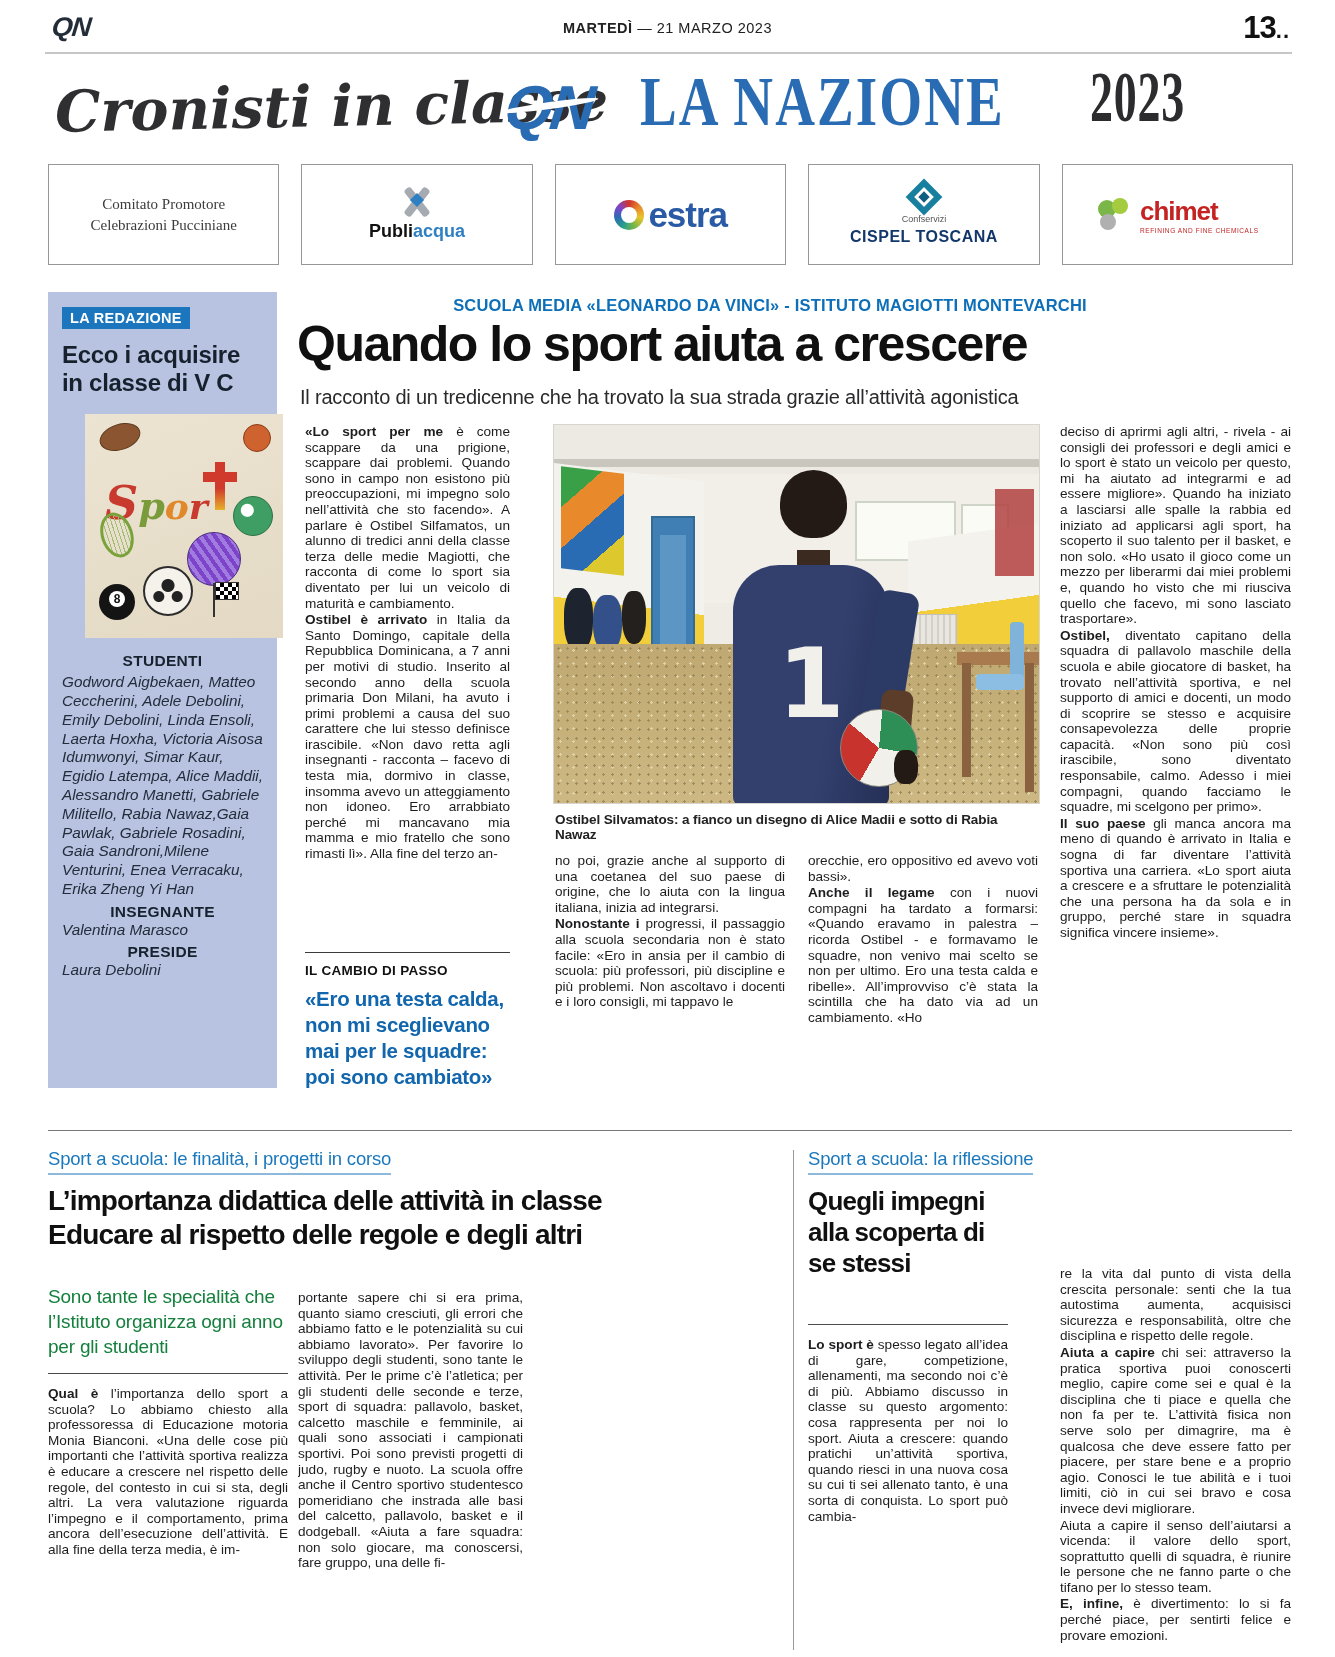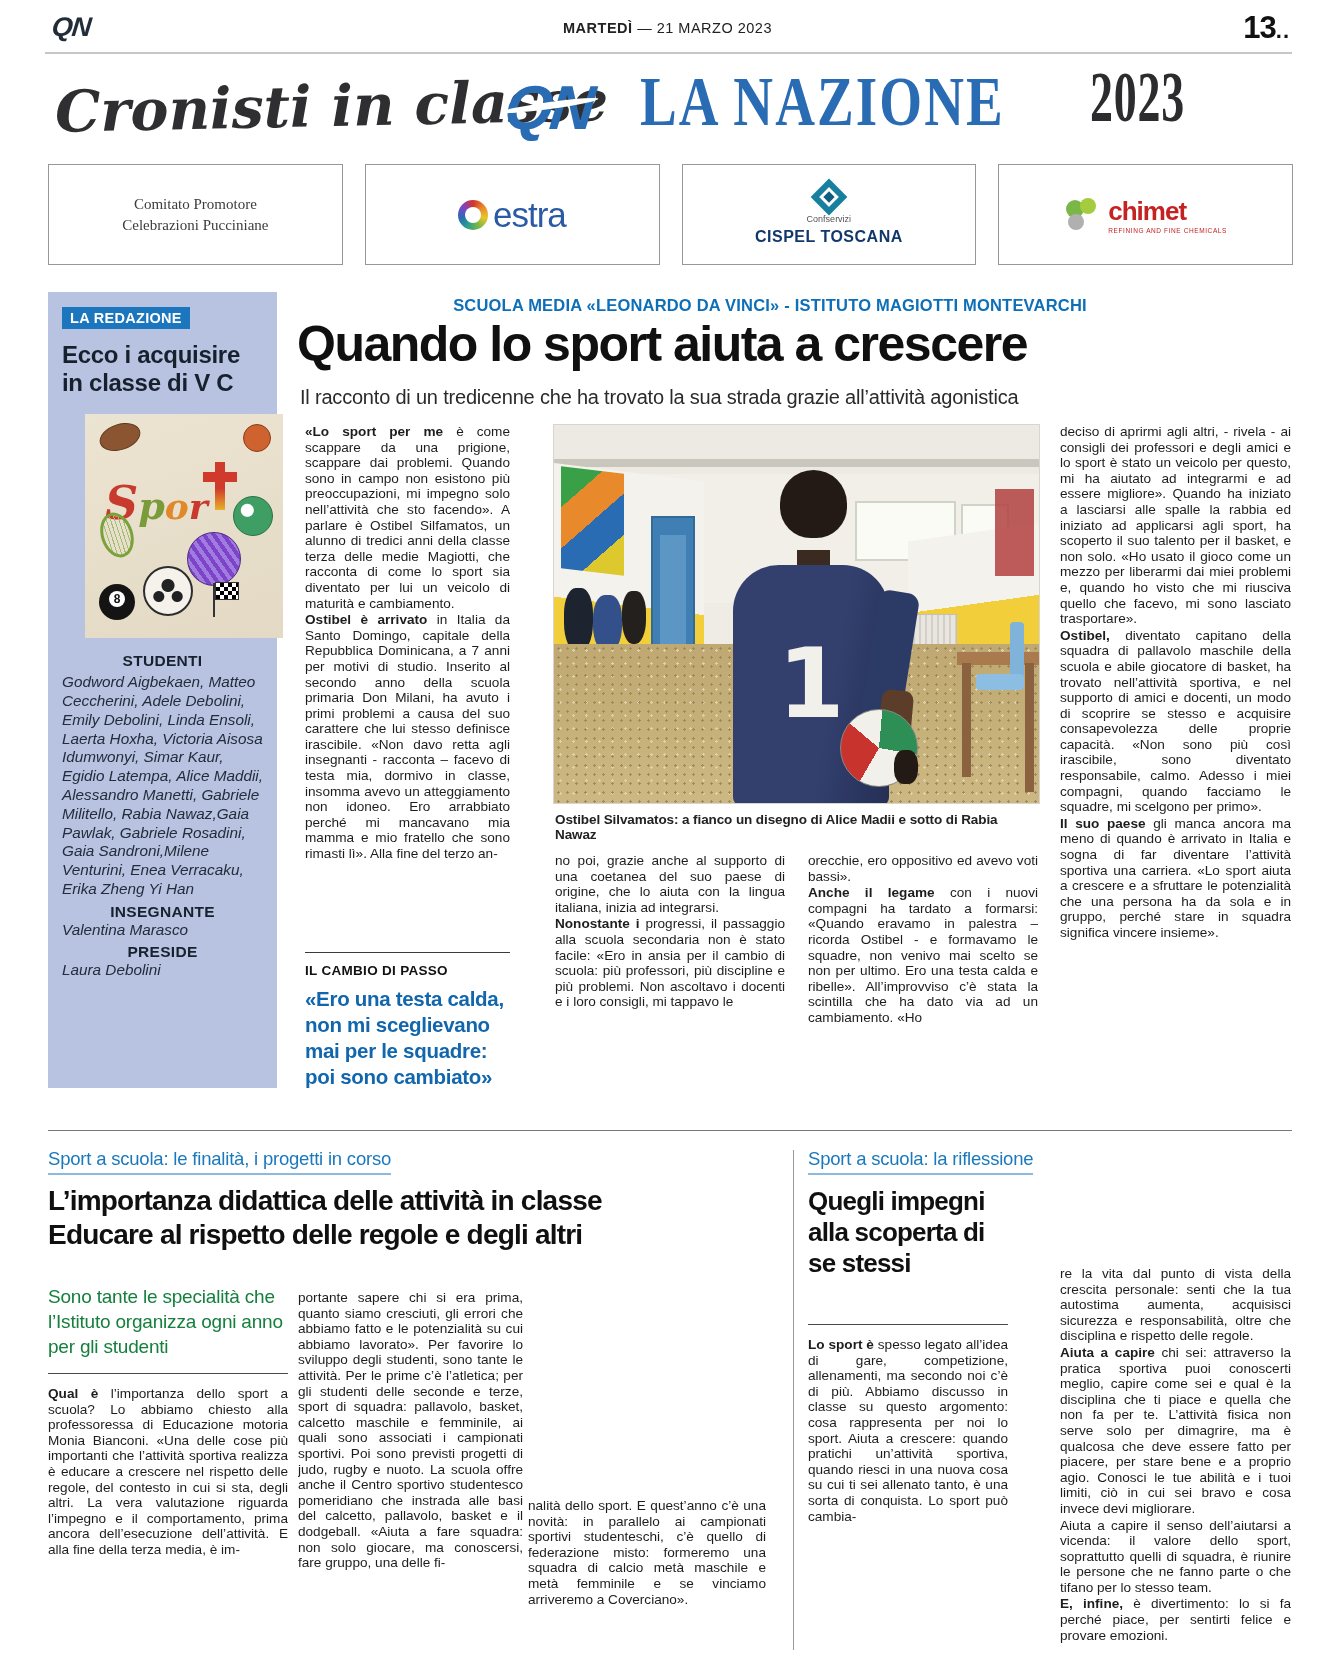--- a/index.html
+++ b/index.html
@@ -36,21 +36,21 @@
   .pa-mark{position:relative;width:34px;height:30px;}
   .pa-mark i{position:absolute;left:13px;top:-2px;width:8px;height:34px;background:#a6abb1;border-radius:3px;}
   .pa-mark i.b1{transform:rotate(38deg);} .pa-mark i.b2{transform:rotate(-38deg);}
   .pa-mark .drop{position:absolute;left:12px;top:8px;width:10px;height:10px;background:#2f80c2;transform:rotate(45deg);}
   .pa-word{font-size:18px;font-weight:800;color:#111;}
   .pa-word .blue{color:#2f80c2;}
   .estra-swirl{width:30px;height:30px;border-radius:50%;
      background:conic-gradient(#d0342c,#e8892b,#e8c52a,#7ab648,#2aa08a,#2a6cb3,#7d44c9,#d0342c);
      position:relative;display:inline-block;vertical-align:middle;}
   .estra-swirl:after{content:"";position:absolute;inset:7px;background:#fff;border-radius:50%;}
-  .estra-word{font-size:35px;color:#2a5aa5;font-weight:400;letter-spacing:-1px;vertical-align:middle;}
+  .estra-word{font-size:35px;color:#2a5aa5;font-weight:700;letter-spacing:-1px;vertical-align:middle;}
   .cispel-diamond{width:26px;height:26px;background:#17809f;transform:rotate(45deg);position:relative;}
   .cispel-diamond:after{content:"";position:absolute;inset:6px;border:3px solid #fff;background:#0f5d80;}
   .cispel-small{font-size:9px;color:#555;}
   .cispel-word{font-size:16px;font-weight:800;color:#12386b;letter-spacing:.5px;}
   .chimet-mark{position:relative;width:40px;height:34px;}
   .chimet-mark span{position:absolute;border-radius:50%;}
   .chimet-row{display:flex;align-items:center;gap:4px;}
   .chimet-word{font-size:26px;font-weight:800;color:#c52222;letter-spacing:-1px;}
   .chimet-sub{font-size:6.5px;color:#c52222;letter-spacing:.6px;}
   .conad-flower{width:34px;height:34px;border-radius:50%;
@@ -188,20 +188,28 @@
   <div class="abs year" style="left:1090px;top:74px;">2023</div>
 
   <div class="abs sponsor-row" style="left:48px;top:164px;width:1245px;height:101px;">
     <div class="sponsor">
       <div class="sp-serif">
         <div>Comitato Promotore</div>
         <div>Celebrazioni Pucciniane</div>
       </div>
     </div>
     <div class="sponsor">
+      <div class="pa-mark">
+          <i class="b1"></i>
+          <i class="b2"></i>
+          <span class="drop"></span>
+        </div>
+      <div class="pa-word"><span>Publi</span><span class="blue">acqua</span></div>
+    </div>
+    <div class="sponsor">
       <div><span class="estra-swirl"></span> <span class="estra-word">estra</span></div>
     </div>
     <div class="sponsor">
       <div class="cispel-diamond"></div>
       <div class="cispel-small">Confservizi</div>
       <div class="cispel-word">CISPEL TOSCANA</div>
     </div>
     <div class="sponsor">
       <div class="chimet-row">
         <div class="chimet-mark">
@@ -323,23 +331,20 @@
     <div class="standfirst">Sono tante le specialità che l’Istituto organizza ogni anno per gli studenti</div>
     <div class="sf-rule" style="margin:14px 0 12px;"></div>
     <div class="bodycol" style="height:232px;">
         <p><strong>Qual è </strong>l’importanza dello sport a scuola? Lo abbiamo chiesto alla professoressa di Educazione motoria Monia Bianconi. «Una delle cose più importanti che l’attività sportiva realizza è educare a crescere nel rispetto delle regole, del contesto in cui si sta, degli altri. La vera valutazione riguarda l’impegno e il comportamento, prima ancora dell’esecuzione dell’attività. E alla fine della terza media, è im-</p>
       </div>
   </div>
   <div class="abs bodycol" style="left:298px;top:1290px;width:225px;height:360px;">
       <p>portante sapere chi si era prima, quanto siamo cresciuti, gli errori che abbiamo fatto e le potenzialità su cui abbiamo lavorato». Per favorire lo sviluppo degli studenti, sono tante le attività. Per le prime c’è l’atletica; per gli studenti delle seconde e terze, sport di squadra: pallavolo, basket, calcetto maschile e femminile, ai quali sono associati i campionati sportivi. Poi sono previsti progetti di judo, rugby e nuoto. La scuola offre anche il Centro sportivo studentesco pomeridiano che instrada alle basi del calcetto, pallavolo, basket e il dodgeball. «Aiuta a fare squadra: non solo giocare, ma conoscersi, fare gruppo, una delle fi-</p>
     </div>
 
-  <div class="abs bodycol" style="left:528px;top:1498px;width:238px;height:155px;">
-      <p>nalità dello sport. E quest’anno c’è una novità: in parallelo ai campionati sportivi studenteschi, c’è quello di federazione misto: formeremo una squadra di calcio metà maschile e metà femminile e se vinciamo arriveremo a Coverciano».</p>
-    </div>
 
   <div class="abs" style="left:808px;top:1148px;">
     <span class="kicker-sub">Sport a scuola: la riflessione</span>
   </div>
   <div class="abs headline-sub" style="left:808px;top:1186px;font-size:26px;line-height:31px;width:200px;">Quegli impegni alla scoperta di se stessi</div>
   <div class="abs" style="left:808px;top:1310px;width:200px;">
     <div class="sf-rule" style="margin:14px 0 12px;"></div>
     <div class="bodycol" style="height:190px;">
         <p><strong>Lo sport è </strong>spesso legato all’idea di gare, competizione, allenamenti, ma secondo noi c’è di più. Abbiamo discusso in classe su questo argomento: cosa rappresenta per noi lo sport. Aiuta a crescere: quando pratichi un’attività sportiva, quando riesci in una nuova cosa su cui ti sei allenato tanto, è una sorta di conquista. Lo sport può cambia-</p>
       </div>

